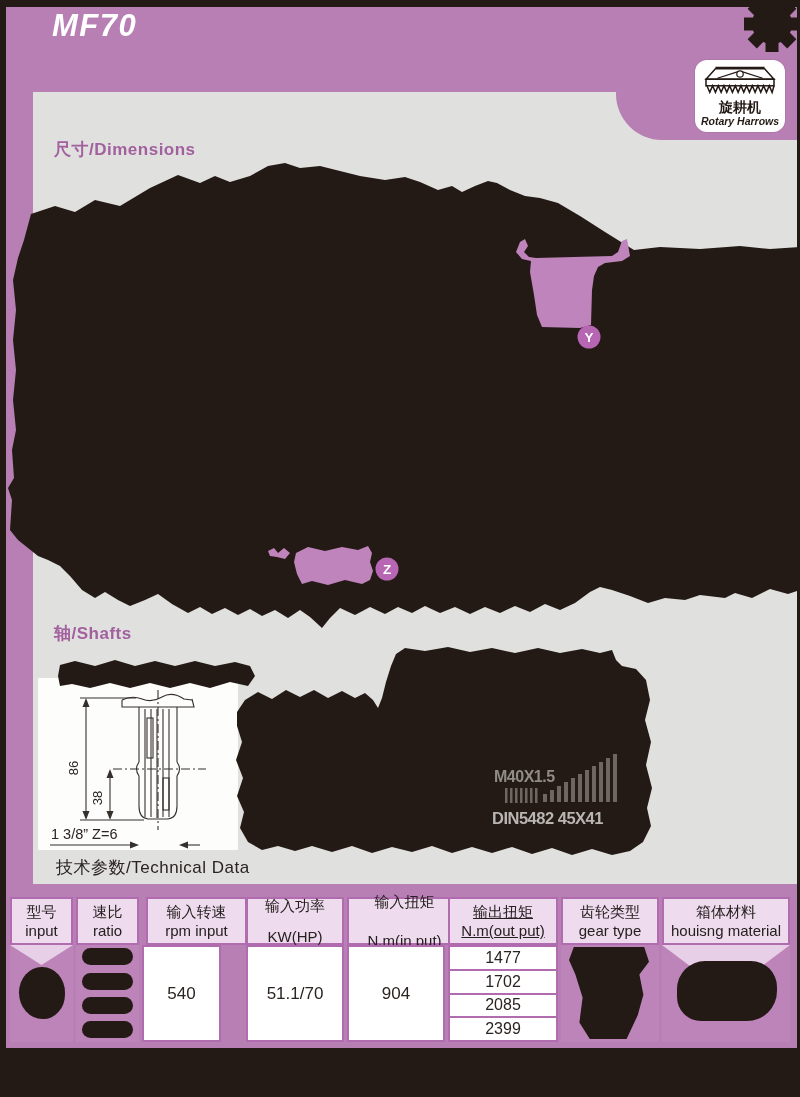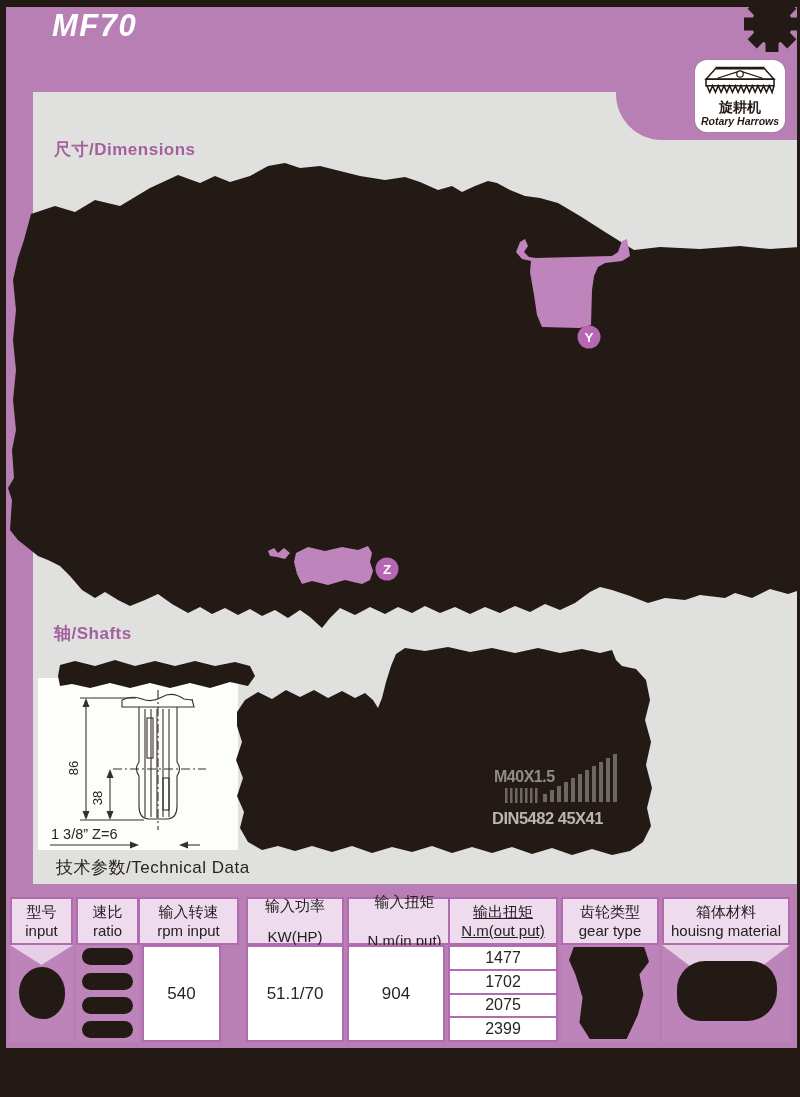--- a/index.html
+++ b/index.html
@@ -214,21 +214,21 @@
   <div class="abs table-band"></div>
 
   <div class="abs th" style="left:10px;width:63px;">
     <span>型号</span>
     <span>input</span>
   </div>
   <div class="abs th" style="left:76px;width:63px;">
     <span>速比</span>
     <span>ratio</span>
   </div>
-  <div class="abs th" style="left:138px;width:101px;">
+  <div class="abs th" style="left:146px;width:101px;">
     <span>输入转速</span>
     <span>rpm input</span>
   </div>
   <div class="abs th" style="left:246px;width:98px;gap:12px;">
     <span>输入功率</span>
     <span>KW(HP)</span>
   </div>
   <div class="abs th" style="left:347px;width:115px;gap:19px;">
     <span>输入扭矩</span>
     <span>N.m(in put)</span>
@@ -258,21 +258,21 @@
     <div class="blob abs" style="left:6px;top:76px;width:51px;height:17px;border-radius:9px;"></div>
   </div>
 
   <div class="abs td-white" style="left:142px;width:79px;">540</div>
   <div class="abs td-white" style="left:246px;width:98px;">51.1/70</div>
   <div class="abs td-white" style="left:347px;width:98px;">904</div>
 
   <div class="abs out-col">
     <div class="out-row">1477</div>
     <div class="out-row">1702</div>
-    <div class="out-row">2075</div>
+    <div class="out-row">2085</div>
     <div class="out-row">2399</div>
   </div>
 
   <div class="abs td-purple" style="left:561px;width:98px;">
     <div class="blob abs" style="left:8px;top:2px;width:80px;height:92px;
          clip-path:polygon(6% 0,94% 0,100% 16%,88% 30%,93% 52%,86% 74%,72% 100%,26% 100%,13% 82%,17% 55%,8% 30%,0 14%);"></div>
   </div>
 
   <div class="abs td-purple" style="left:662px;width:128px;">
     <div class="trap-lav abs" style="left:0;top:0;width:128px;height:26px;"></div>

